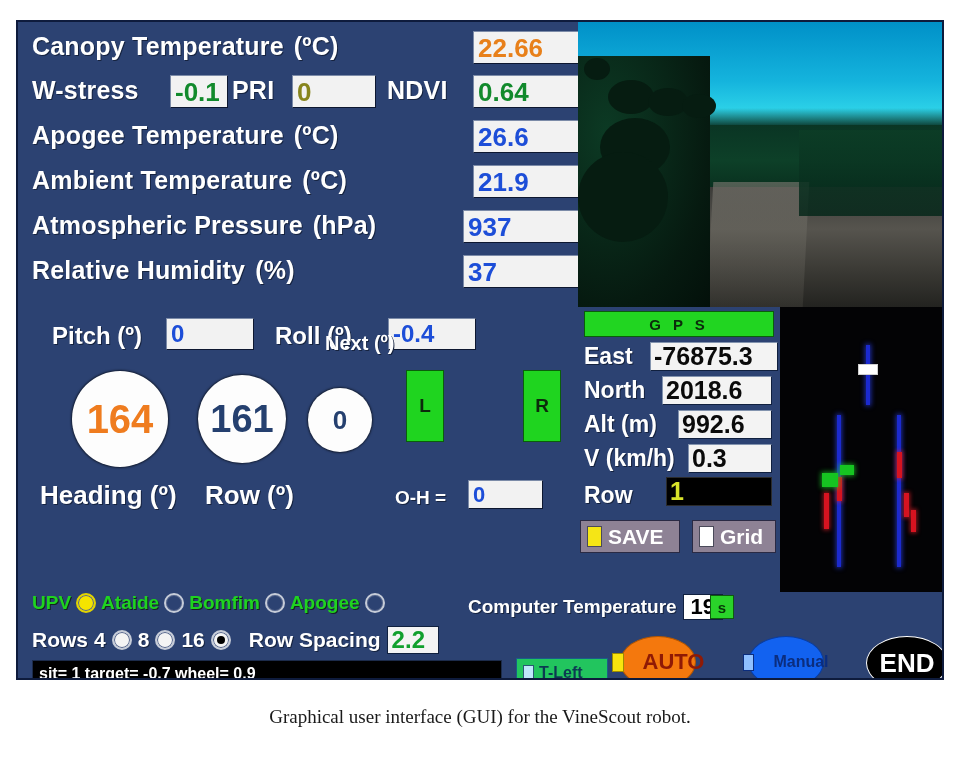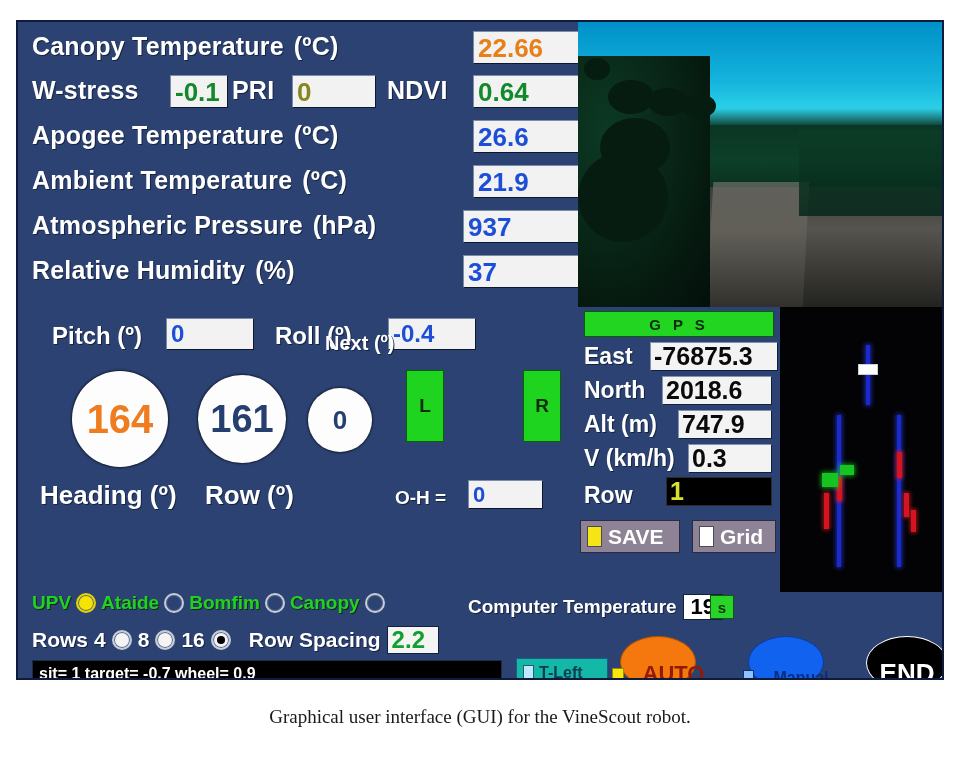--- a/index.html
+++ b/index.html
@@ -374,21 +374,21 @@
     padding-left: 6px;
     color: #ffffff;
     font-size: 16px;
     font-weight: bold;
   }
 
   .tleft-btn {
     position: absolute;
     left: 498px; top: 68px;
     width: 92px; height: 30px;
-    background: #14b8a6;
+    background: #22c55e;
     border: 1px solid #1a5e87;
     display: flex;
     align-items: center;
     gap: 5px;
     padding-left: 6px;
     color: #0c3a52;
     font-size: 16px;
     font-weight: bold;
   }
   .chk-sm {
@@ -396,21 +396,21 @@
     border: 1px solid #2a5a74;
     background: #bfe8fa;
     flex: none;
   }
 
   .circ-btn {
     position: absolute;
     width: 76px; height: 52px;
     border-radius: 50%/50%;
     display: flex;
-    align-items: flex-end;
+    align-items: center;
     justify-content: center;
     gap: 19px;
     font-weight: bold;
   }
   .circ-auto {
     left: 602px; top: 46px;
     background: #f4780d;
     color: #8f1a05;
     font-size: 22px;
     border: 1px solid #b35600;
@@ -546,21 +546,21 @@
       <div class="gps-val" style="position:absolute; left:72px; top:35px; width:128px;">-76875.3</div>
 
       <div class="gps-row" style="top:67px;">
         <span class="gps-label">North</span>
       </div>
       <div class="gps-val" style="position:absolute; left:84px; top:69px; width:110px;">2018.6</div>
 
       <div class="gps-row" style="top:101px;">
         <span class="gps-label">Alt (m)</span>
       </div>
-      <div class="gps-val" style="position:absolute; left:100px; top:103px; width:94px;">747.9</div>
+      <div class="gps-val" style="position:absolute; left:100px; top:103px; width:94px;">992.6</div>
 
       <div class="gps-row" style="top:135px;">
         <span class="gps-label">V (km/h)</span>
       </div>
       <div class="gps-val" style="position:absolute; left:110px; top:137px; width:84px;">0.3</div>
 
       <div class="gps-row" style="top:172px;">
         <span class="gps-label">Row</span>
       </div>
       <div class="gps-val dark" style="position:absolute; left:88px; top:170px; width:106px;">1</div>
@@ -591,21 +591,21 @@
 
     <div class="bottom">
 
       <div class="site-row">
         <span class="site-name">UPV</span>
         <span class="radio yellow"></span>
         <span class="site-name">Ataide</span>
         <span class="radio"></span>
         <span class="site-name">Bomfim</span>
         <span class="radio"></span>
-        <span class="site-name">Canopy</span>
+        <span class="site-name">Apogee</span>
         <span class="radio"></span>
       </div>
 
       <div class="ctemp">
         <span class="ctemp-label">Computer Temperature</span>
         <span class="ctemp-box">19</span>
       </div>
       <div class="s-badge">s</div>
 
       <div class="rows-row">

